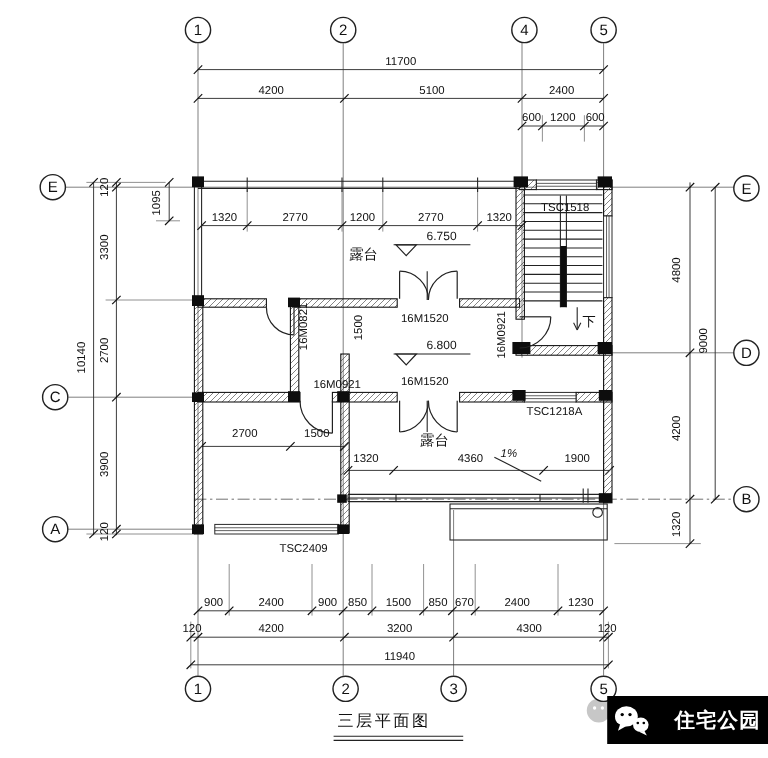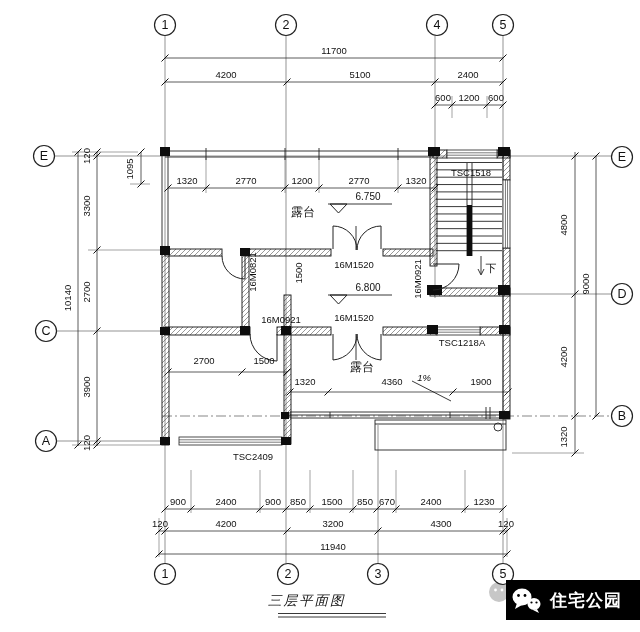--- a/index.html
+++ b/index.html
@@ -11,24 +11,24 @@
   .dim{stroke:#333;stroke-width:.8;fill:none;}
   .ext{stroke:#666;stroke-width:.6;}
   .thin{stroke:#222;stroke-width:.9;fill:none;}
   .tick{stroke:#111;stroke-width:1;}
   .wall{fill:url(#hatch);stroke:#111;stroke-width:.9;}
   .block{fill:#0d0d0d;stroke:none;}
   .win{fill:#fff;stroke:#222;stroke-width:.8;}
   .winline{stroke:#222;stroke-width:.6;}
   .arc{fill:none;stroke:#222;stroke-width:1;}
   .txt{fill:#111;}
-  .drawing-title{position:absolute;left:268px;top:592px;width:128px;text-align:left;
-      font-size:13.5px;color:#111;letter-spacing:2px;font-style:italic;}
+  .drawing-title{position:absolute;left:256px;top:592px;width:128px;text-align:center;
+      font-size:13.5px;color:#111;letter-spacing:2px;}
   .brand{position:absolute;left:506px;top:580px;width:134px;height:40px;background:#000;
-      color:#fff;display:flex;align-items:center;gap:8px;padding-left:4px;box-sizing:border-box;}
+      color:#fff;display:flex;align-items:center;gap:20px;padding-left:4px;box-sizing:border-box;}
   .brand span{font-size:17px;font-weight:bold;letter-spacing:1px;}
 </style>
 </head>
 <body>
 
 <div class="stage">
   <svg id="plan-svg" width="640" height="632" viewBox="0 0 640 632">
     <defs>
       <pattern id="hatch" width="5" height="5" patternUnits="userSpaceOnUse">
         <path d="M0,5 L5,0" stroke="#444" stroke-width="0.55"></path>

